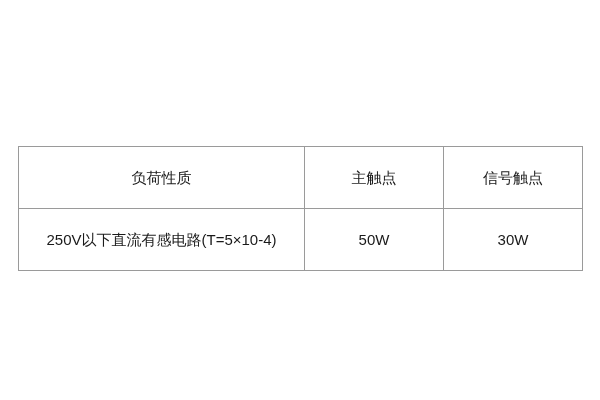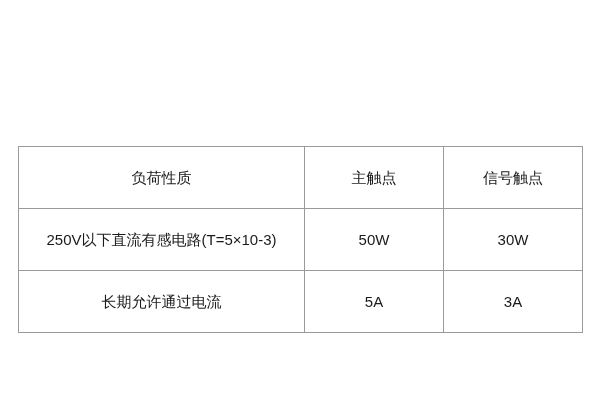--- a/index.html
+++ b/index.html
@@ -57,25 +57,20 @@
         <col class="c1">
         <col class="c2">
       </colgroup>
       <tbody>
         <tr>
           <td>负荷性质</td>
           <td>主触点</td>
           <td>信号触点</td>
         </tr>
         <tr>
-          <td>250V以下直流有感电路(T=5×10-3)</td>
+          <td>250V以下直流有感电路(T=5×10-4)</td>
           <td>50W</td>
           <td>30W</td>
-        </tr>
-        <tr>
-          <td>长期允许通过电流</td>
-          <td>5A</td>
-          <td>3A</td>
         </tr>
       </tbody>
     </table>
   </div>
 </div>
 
 </body></html>

